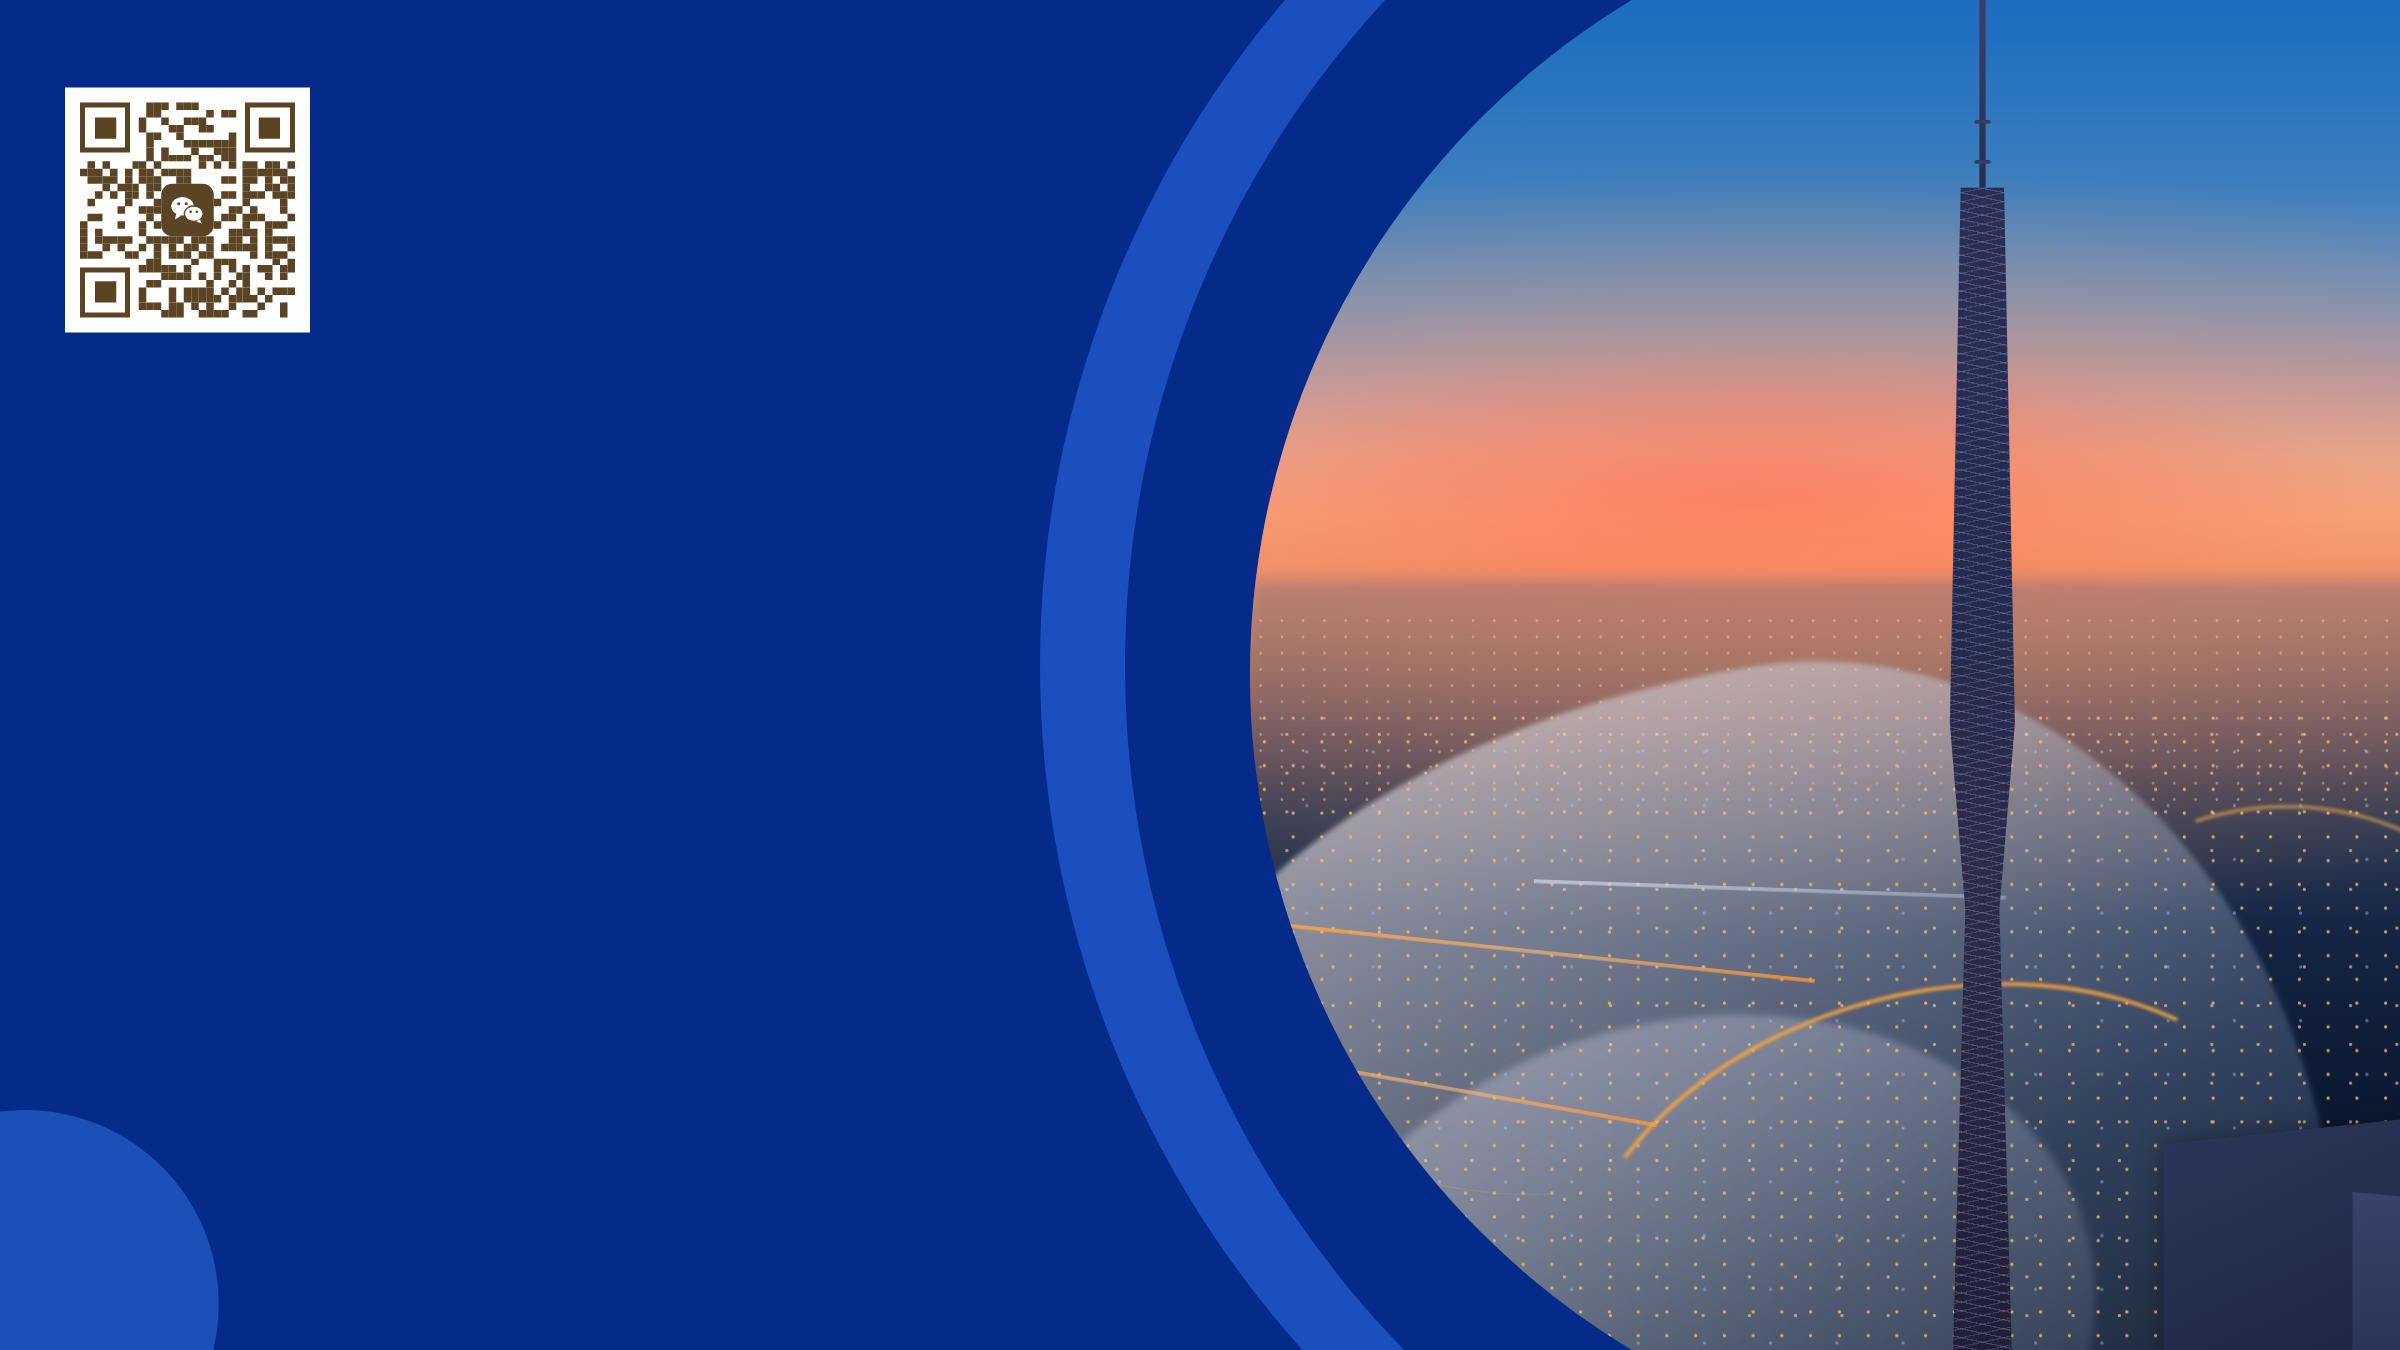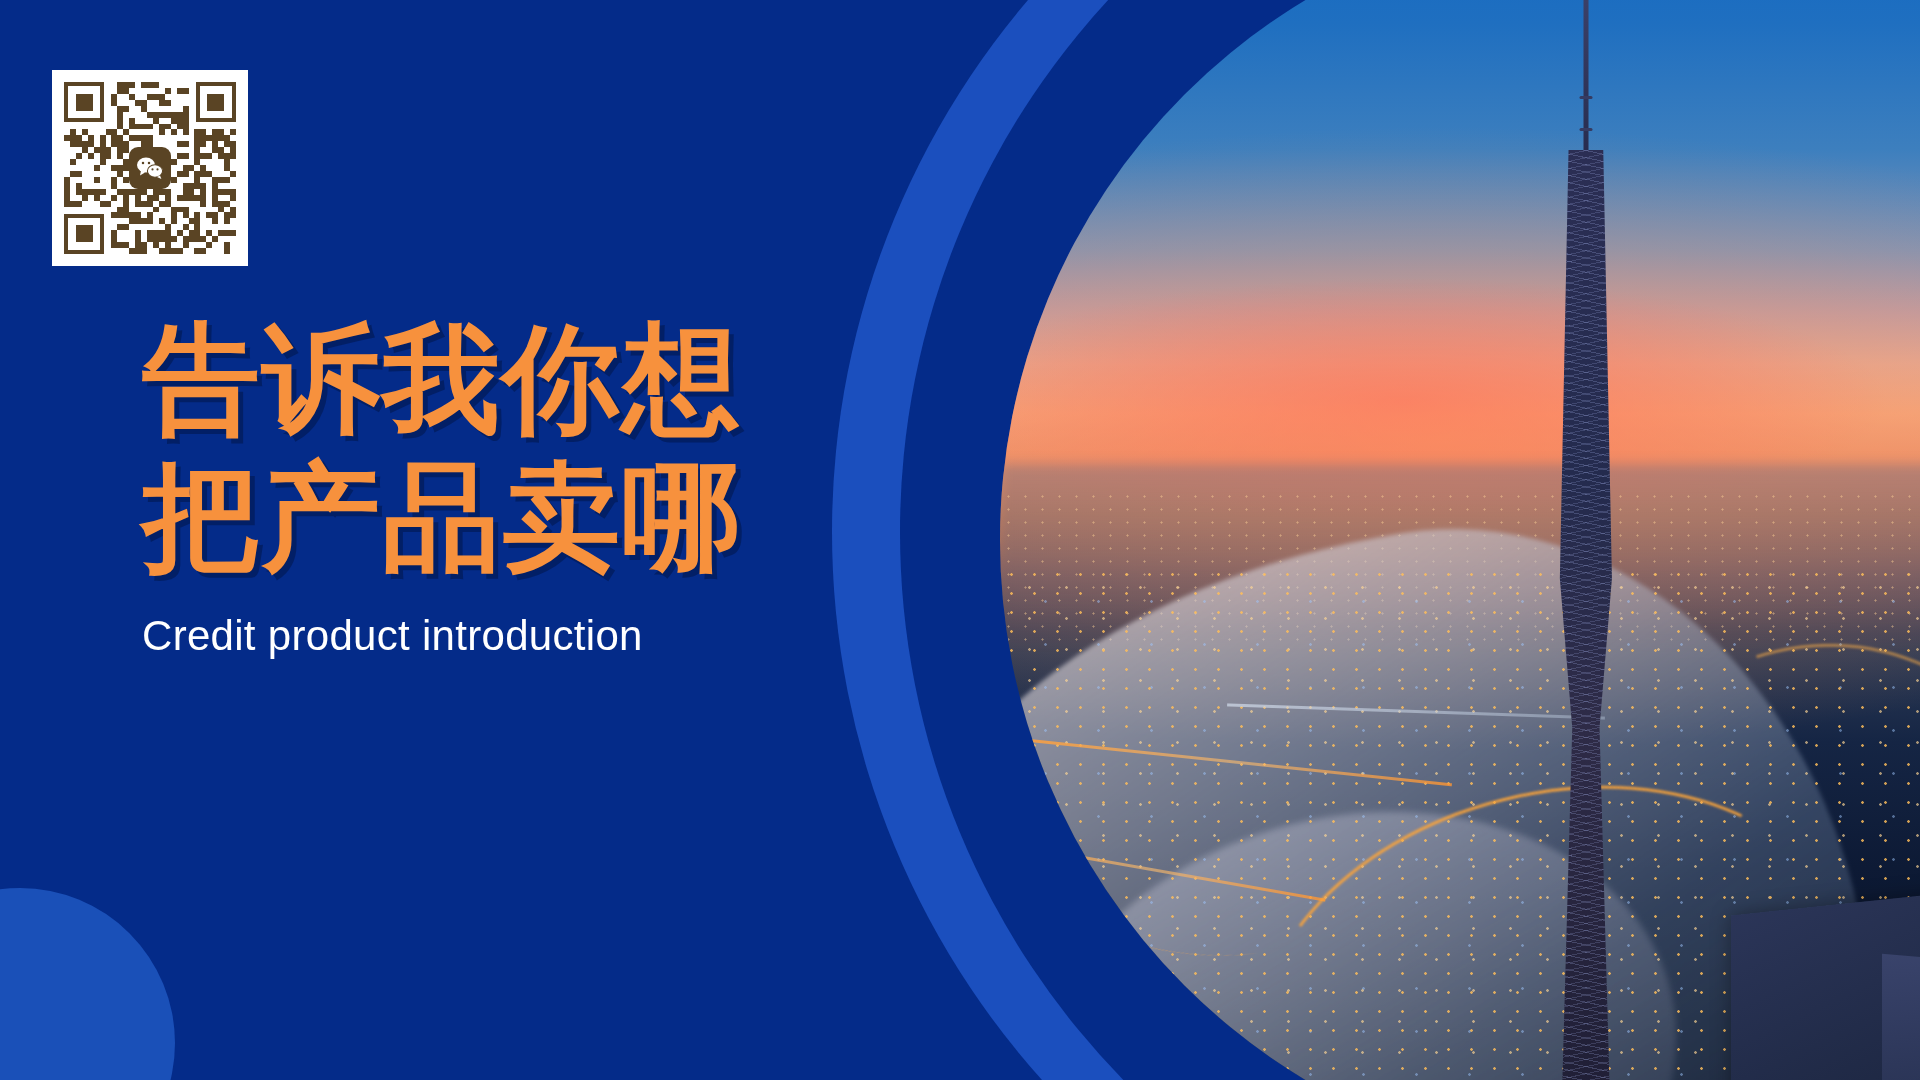--- a/index.html
+++ b/index.html
@@ -1184,19 +1184,14 @@
           <circle cx="13" cy="7" r="1.25" fill="#5A4424"></circle>
           <ellipse cx="19" cy="15" rx="7.6" ry="6.2" fill="#ffffff" stroke="#5A4424" stroke-width="1.1"></ellipse>
           <polygon points="24,19.5 25.4,23 21,21" fill="#ffffff"></polygon>
           <circle cx="16.5" cy="13.4" r="1.05" fill="#5A4424"></circle>
           <circle cx="21.5" cy="13.4" r="1.05" fill="#5A4424"></circle>
         </svg>
       </div>
     </div>
   </div>
 
-  <div id="text-block">
-    <div class="headline-line">告诉我你想</div>
-    <div class="headline-line">把产品卖哪</div>
-    <div id="subtitle">Credit product introduction</div>
-  </div>
 
 </div>
 
 </body></html>

